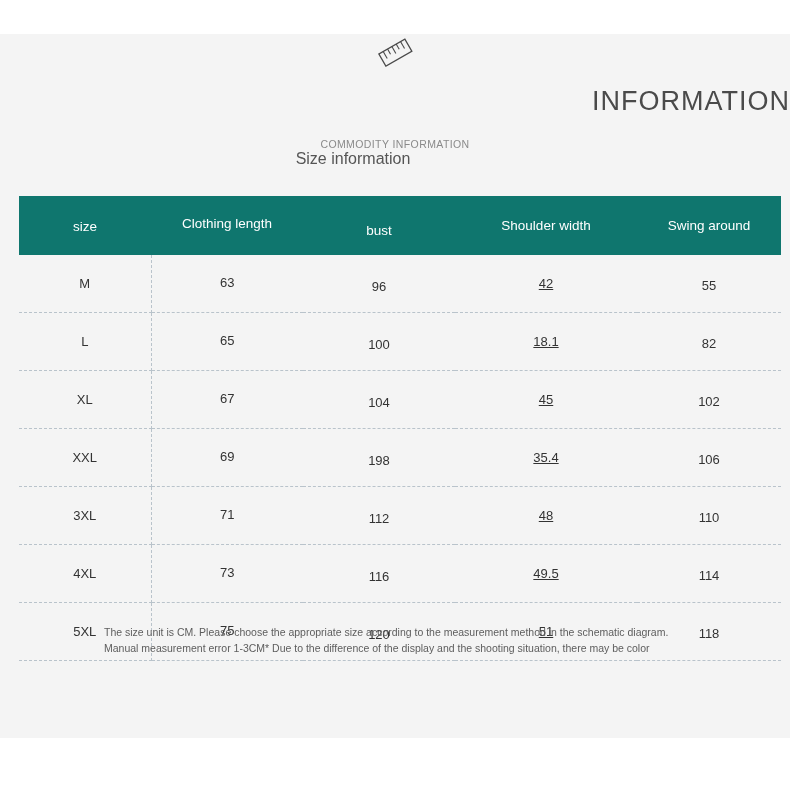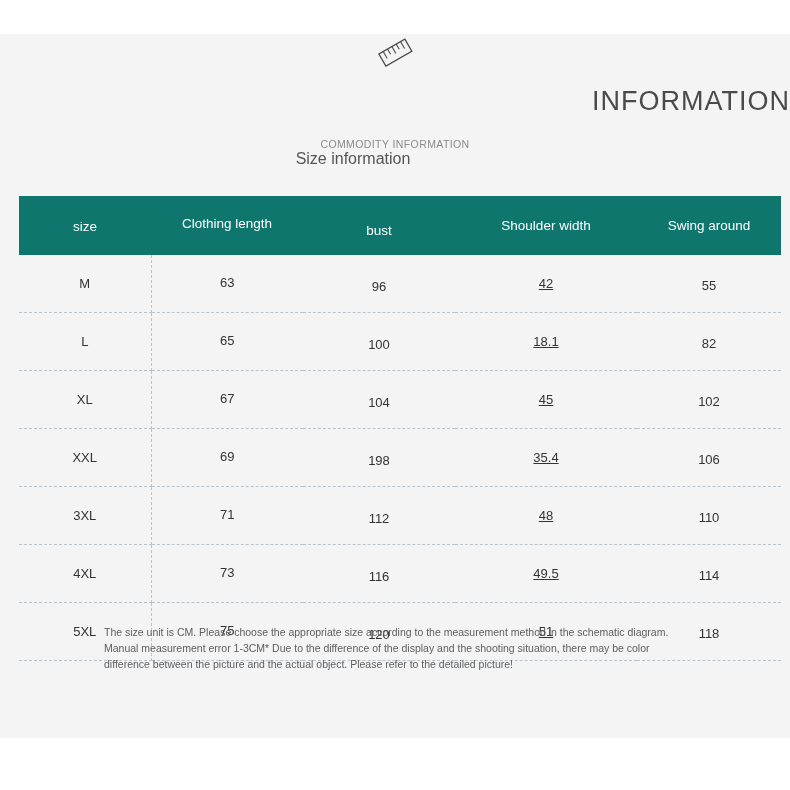--- a/index.html
+++ b/index.html
@@ -229,17 +229,16 @@
           <td class="c3">51</td>
           <td class="c4">118</td>
         </tr>
       </tbody>
     </table>
   </div>
 
   <div class="notes">
     <p>The size unit is CM. Please choose the appropriate size according to the measurement method in the schematic diagram.</p>
     <p>Manual measurement error 1-3CM* Due to the difference of the display and the shooting situation, there may be color</p>
-    <p>difference between the picture and the actual object. Please refer to the detailed picture!</p>
   </div>
 
   <div class="bottom-strip"></div>
 </div>
 
 </body></html>

